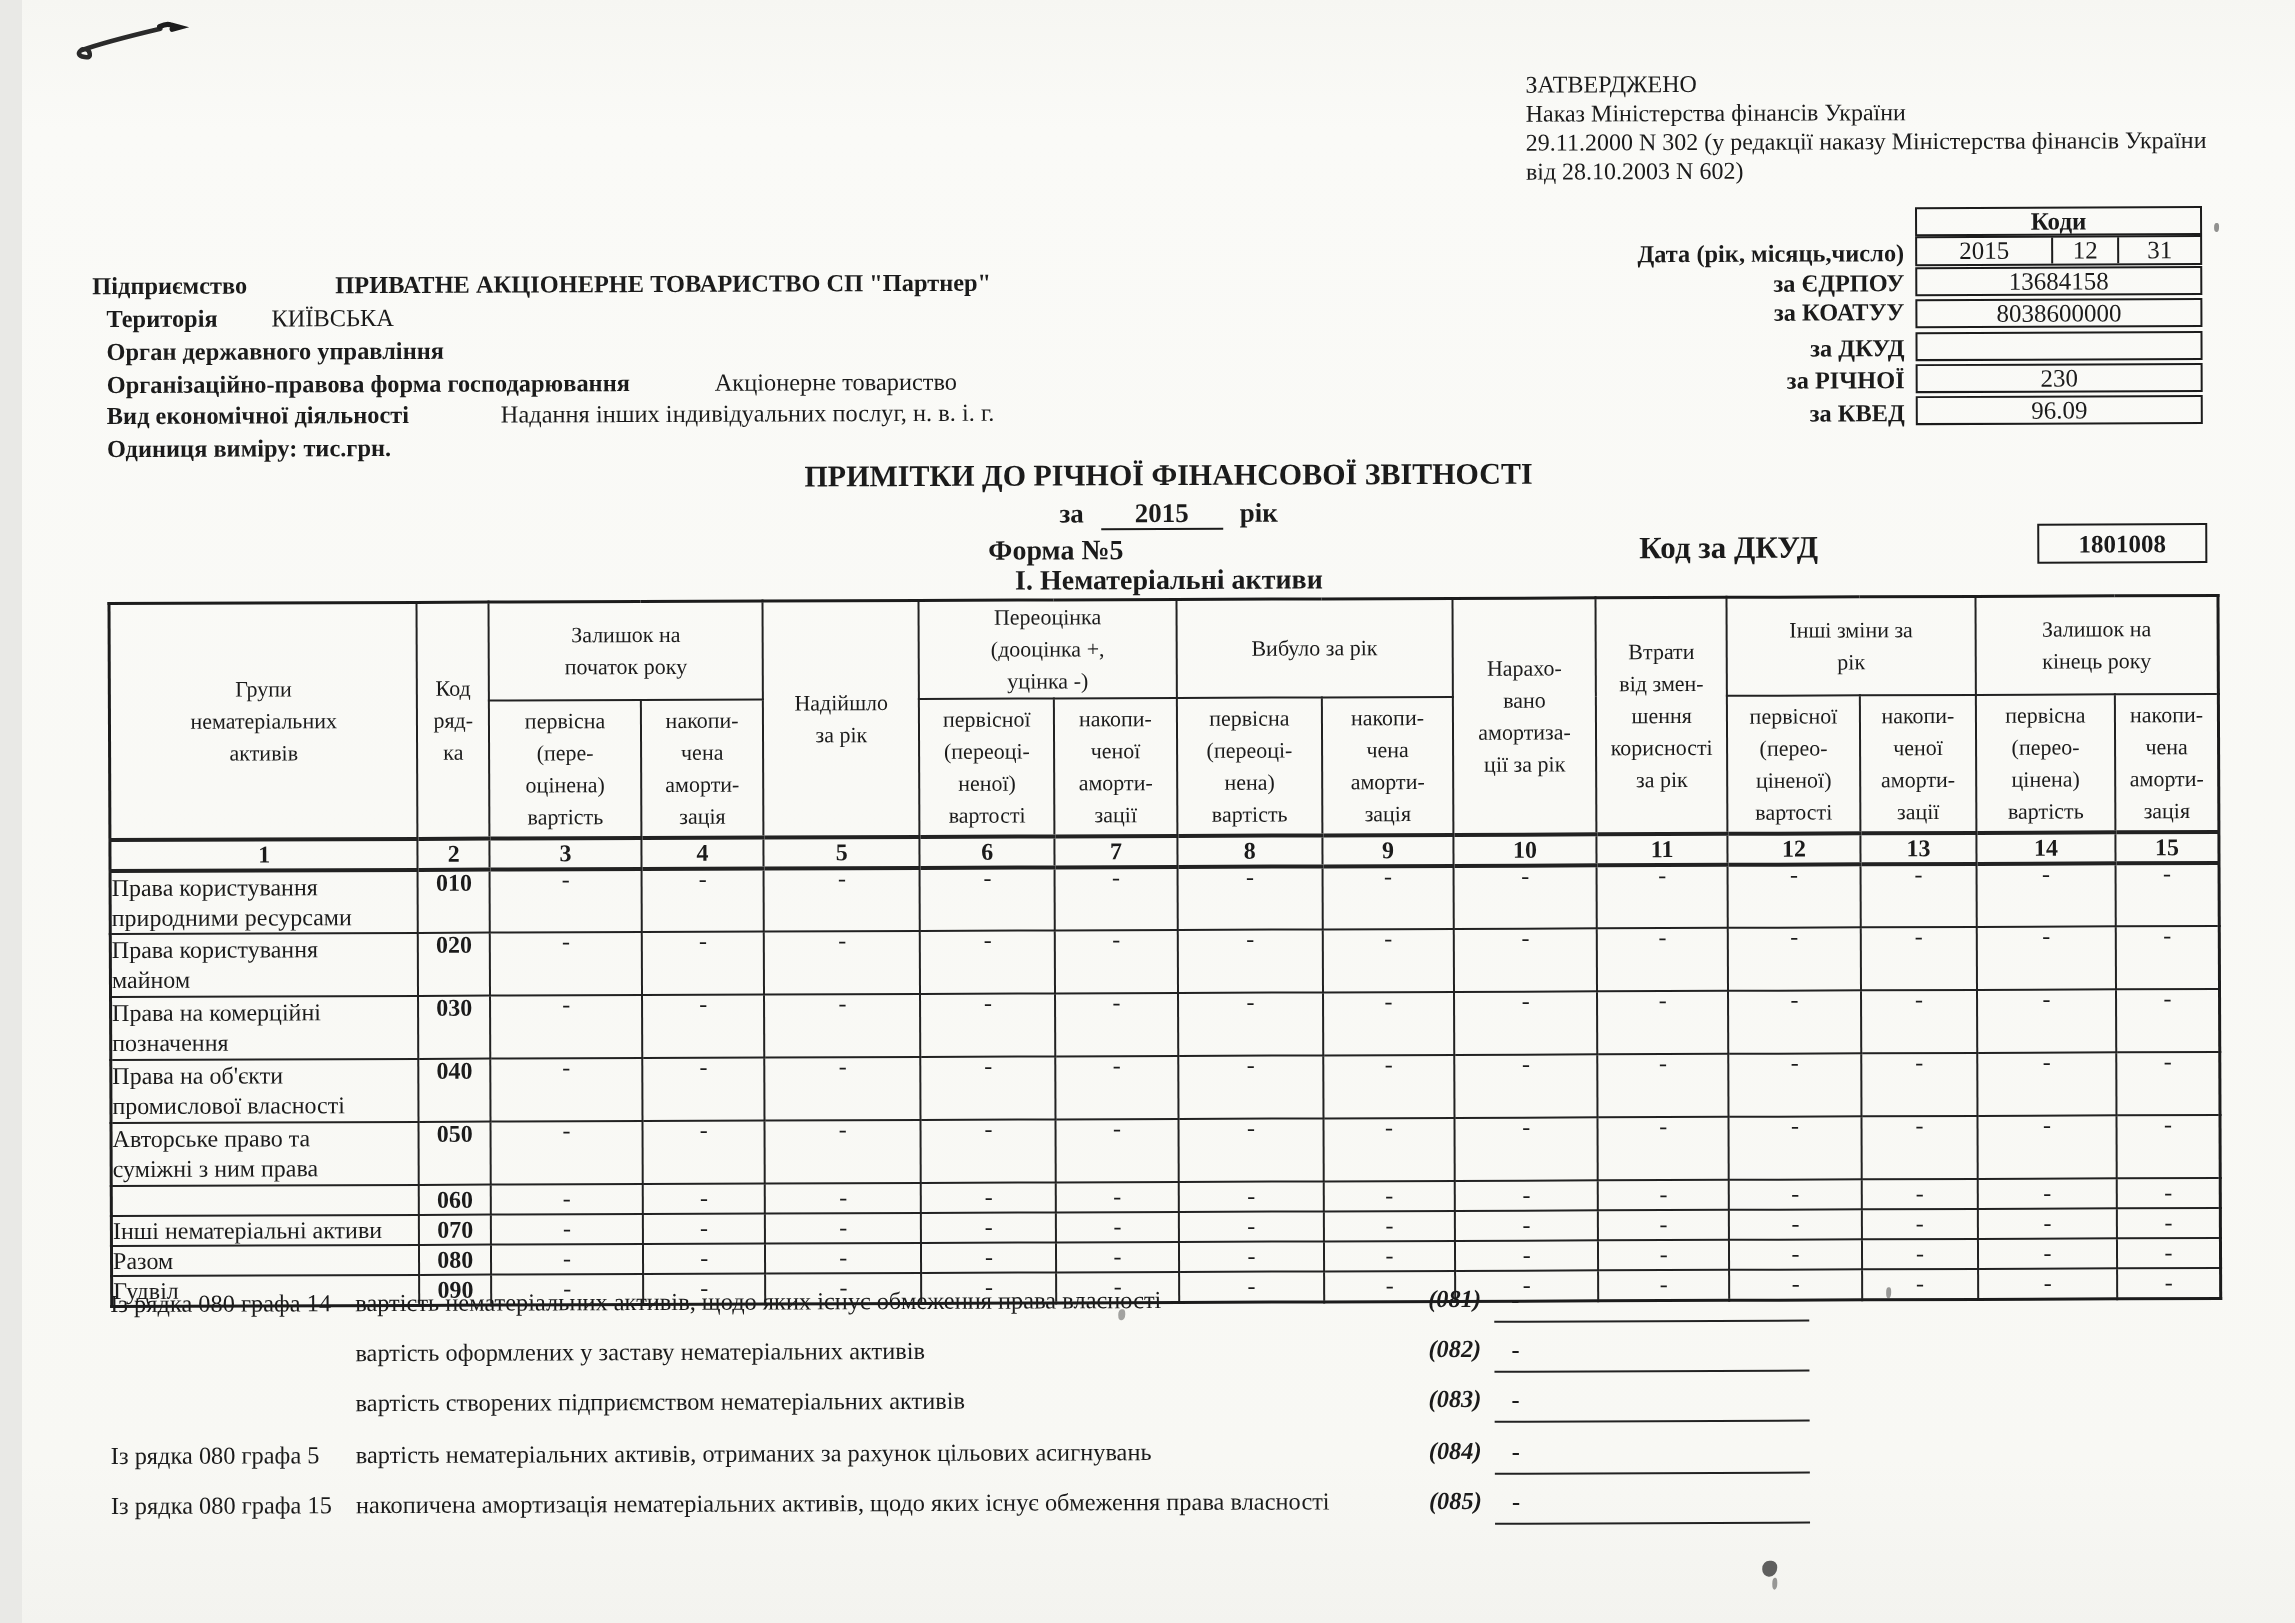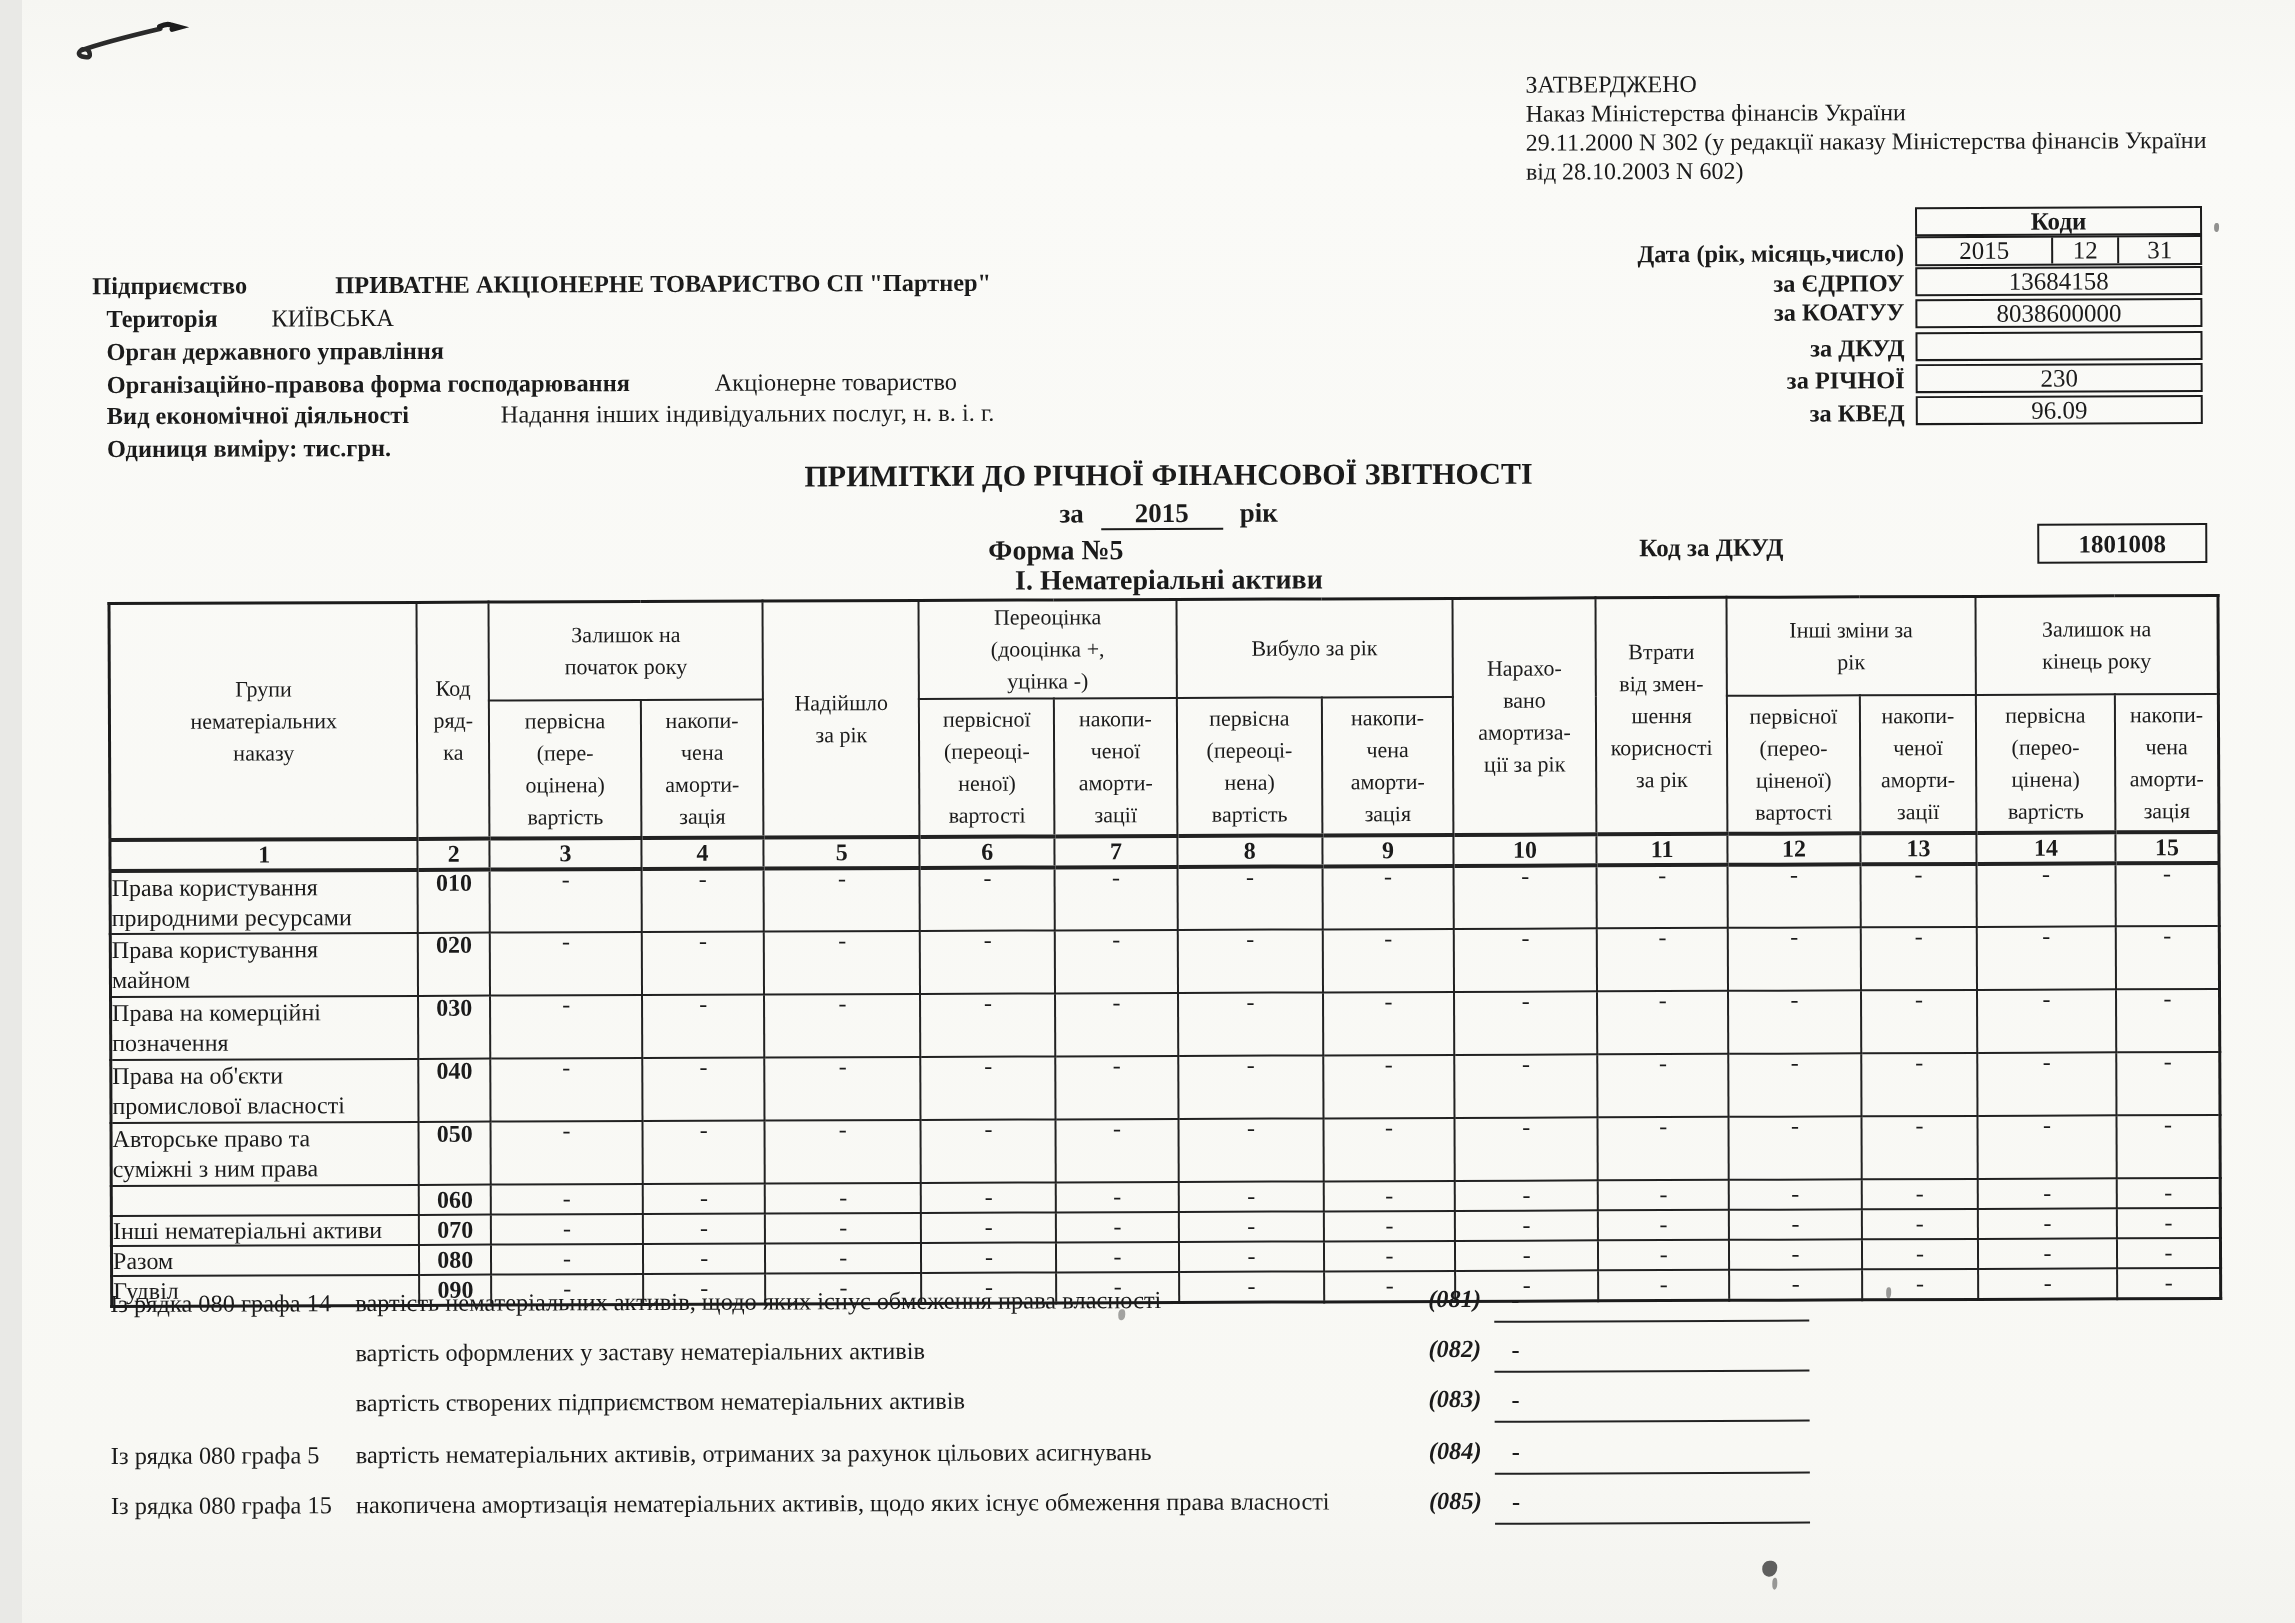--- a/index.html
+++ b/index.html
@@ -119,21 +119,21 @@
     <div class="txt b" style="left:86px;top:397px;">Вид економічної діяльності</div>
     <div class="txt" style="left:480px;top:397px;">Надання інших індивідуальних послуг, н. в. і. г.</div>
     <div class="txt b" style="left:86px;top:430px;">Одиниця виміру: тис.грн.</div>
   </div>
 
   <div class="txt b center" style="top:460px;font-size:30px;">ПРИМІТКИ ДО РІЧНОЇ ФІНАНСОВОЇ ЗВІТНОСТІ</div>
   <div class="txt b center" style="top:498px;font-size:27px;">
     <span>за</span><span class="yr">2015</span><span>рік</span>
   </div>
   <div class="txt b" style="left:967px;top:535px;font-size:28px;">Форма №5</div>
-  <div class="txt b" style="left:1618px;top:535px;font-size:25px;">Код за ДКУД</div>
+  <div class="txt b" style="left:1618px;top:535px;font-size:31px;">Код за ДКУД</div>
   <div class="dkud-box">1801008</div>
   <div class="txt b center" style="top:565px;font-size:28px;">І. Нематеріальні активи</div>
 
   <table class="main">
     <colgroup id="cols">
           <col style="width: 14.6%;">
           <col style="width: 3.4%;">
           <col style="width: 7.2%;">
           <col style="width: 5.8%;">
           <col style="width: 7.4%;">
@@ -145,21 +145,21 @@
           <col style="width: 6.2%;">
           <col style="width: 6.3%;">
           <col style="width: 5.5%;">
           <col style="width: 6.6%;">
           <col style="width: 4.9%;">
         </colgroup>
     <thead>
       <tr class="grow">
         <th rowspan="2" class="pre">Групи
 нематеріальних
-наказу</th>
+активів</th>
         <th rowspan="2" class="pre">Код
 ряд-
 ка</th>
         <th colspan="2" class="pre">Залишок на
 початок року</th>
         <th rowspan="2" class="pre">Надійшло
 за рік</th>
         <th colspan="2" class="pre">Переоцінка
 (дооцінка +,
 уцінка -)</th>

